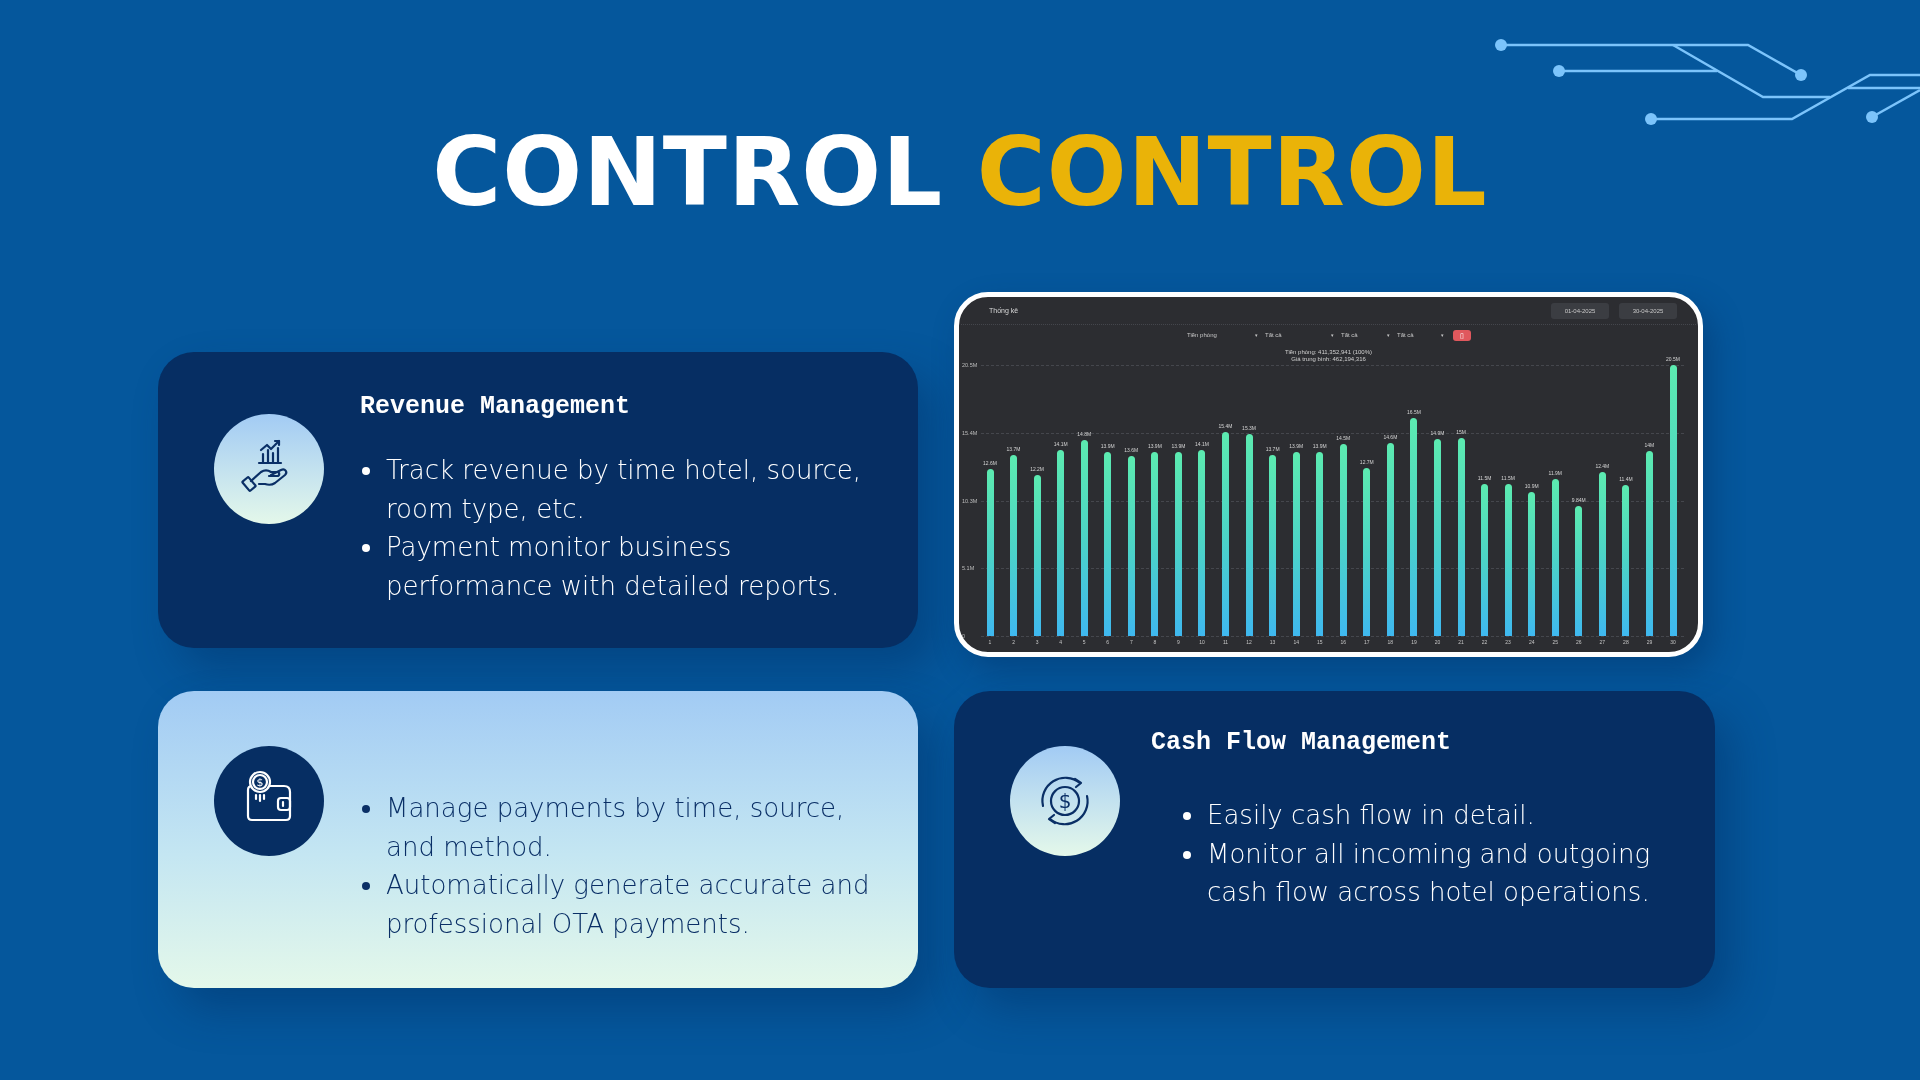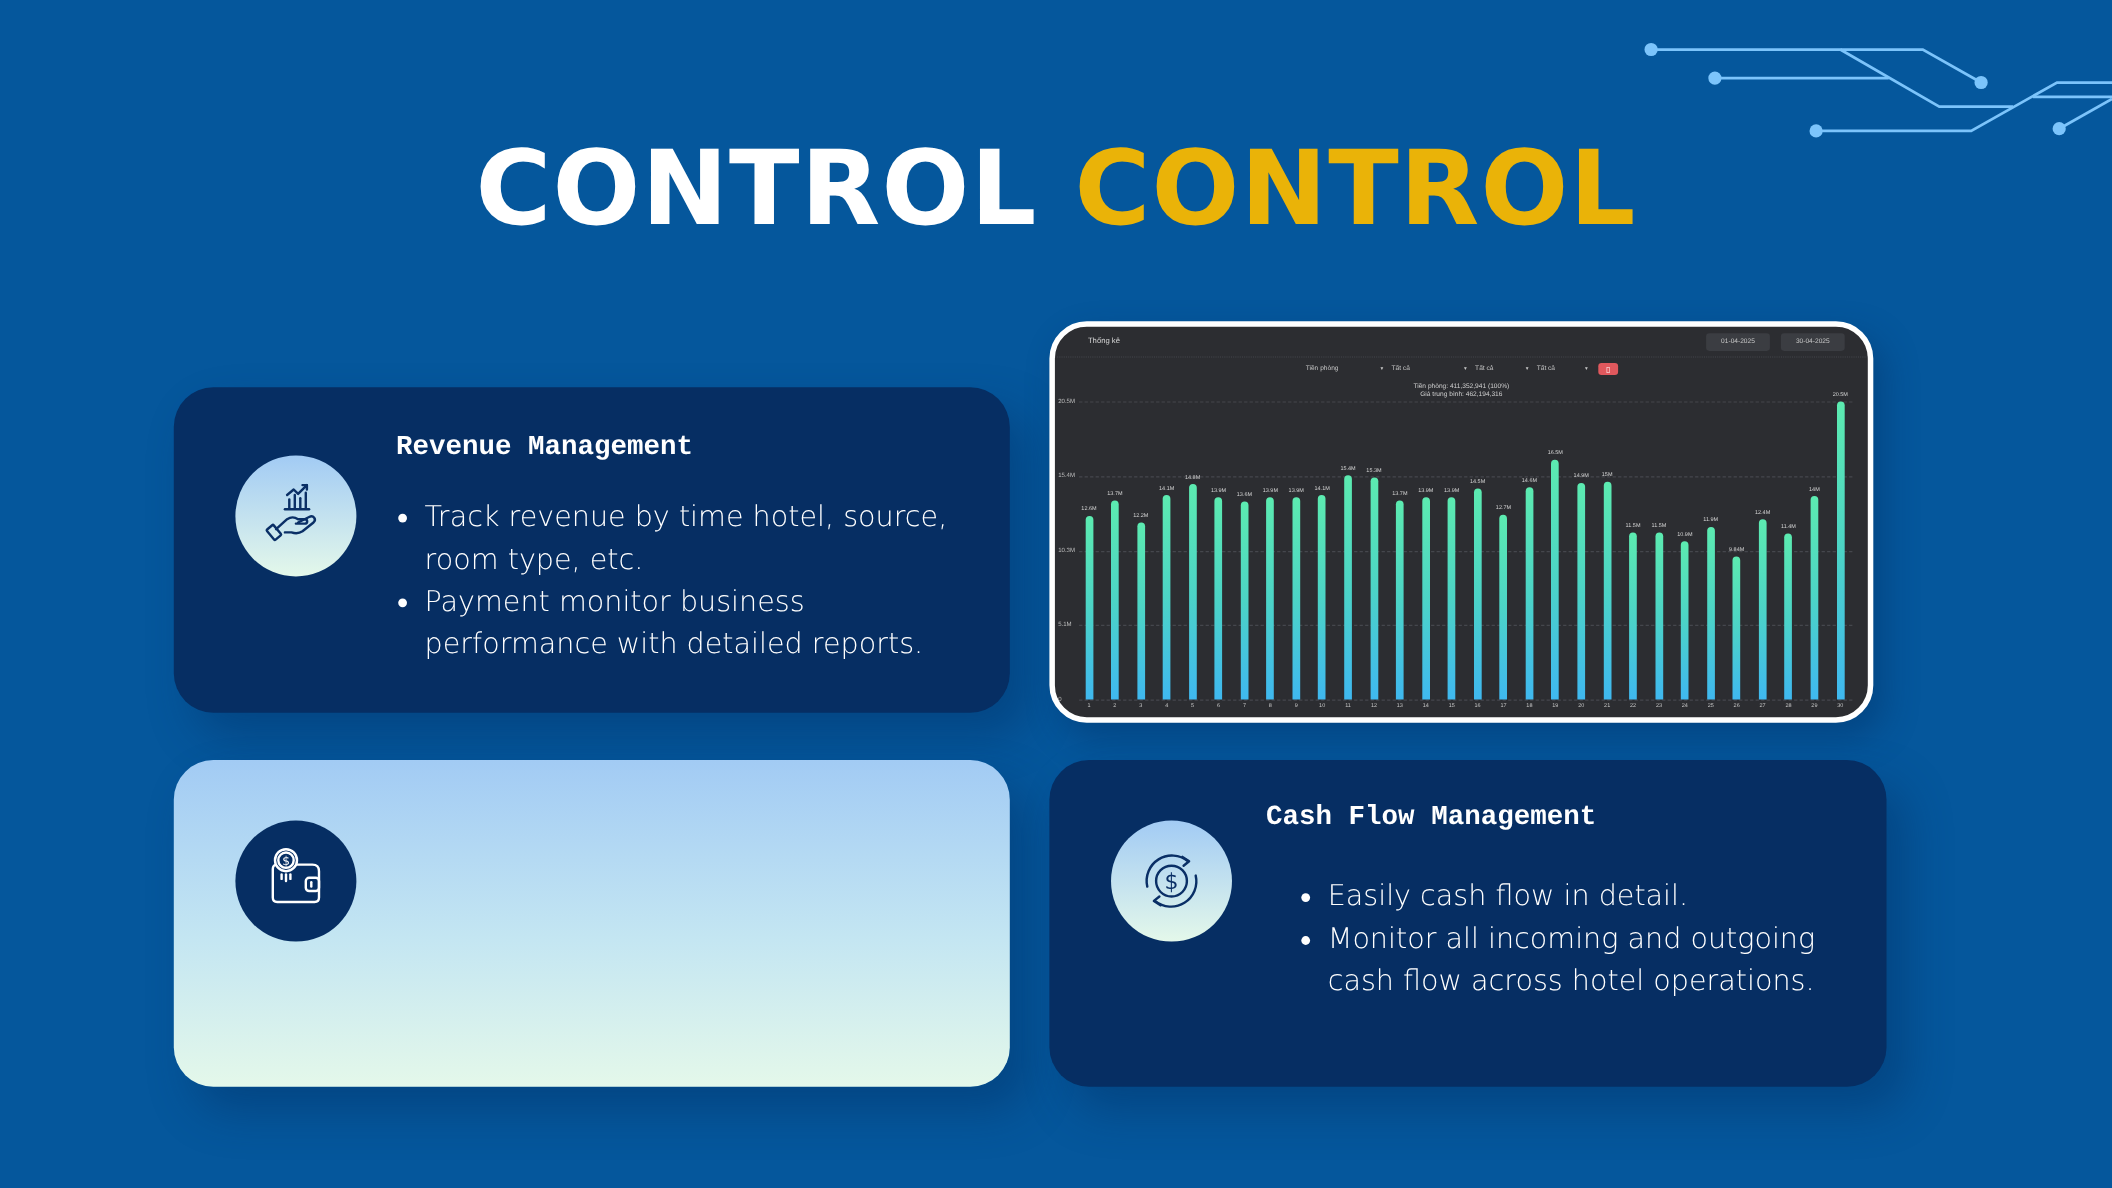--- a/index.html
+++ b/index.html
@@ -257,20 +257,24 @@
       <rect x="42" y="30" width="12" height="12" rx="3"></rect>
       <line x1="47" y1="34" x2="47" y2="38"></line>
       <circle cx="24" cy="14" r="10" fill="#062e63"></circle>
       <circle cx="24" cy="14" r="7"></circle>
       <text x="24" y="18" font-size="11" text-anchor="middle" fill="#ffffff" stroke="none" font-family="DejaVu Sans, sans-serif">$</text>
       <line x1="20" y1="27" x2="20" y2="31"></line>
       <line x1="24" y1="27" x2="24" y2="33"></line>
       <line x1="28" y1="27" x2="28" y2="31"></line>
     </svg>
   </div>
+  <ul style="left:202px; top:98px; width:520px;">
+    <li>Manage payments by time, source, and method.</li>
+    <li>Automatically generate accurate and professional OTA payments.</li>
+  </ul>
 </div>
 
 <div class="card dark" style="left:954px; top:691px; width:761px; height:297px;">
   <div class="icon-circle lightfill" style="left:56px; top:55px;">
     <svg width="70" height="70" viewBox="0 0 70 70" fill="none" stroke="#0a2f66" stroke-width="2.2" stroke-linecap="round" stroke-linejoin="round">
       <circle cx="35" cy="35" r="14"></circle>
       <text x="35" y="42" font-size="20" text-anchor="middle" fill="#0a2f66" stroke="none" font-family="DejaVu Sans, sans-serif">$</text>
       <path d="M13 40 A23 23 0 0 1 50 17"></path>
       <polyline points="45,13 51,17 46,21"></polyline>
       <path d="M57 30 A23 23 0 0 1 20 53"></path>

